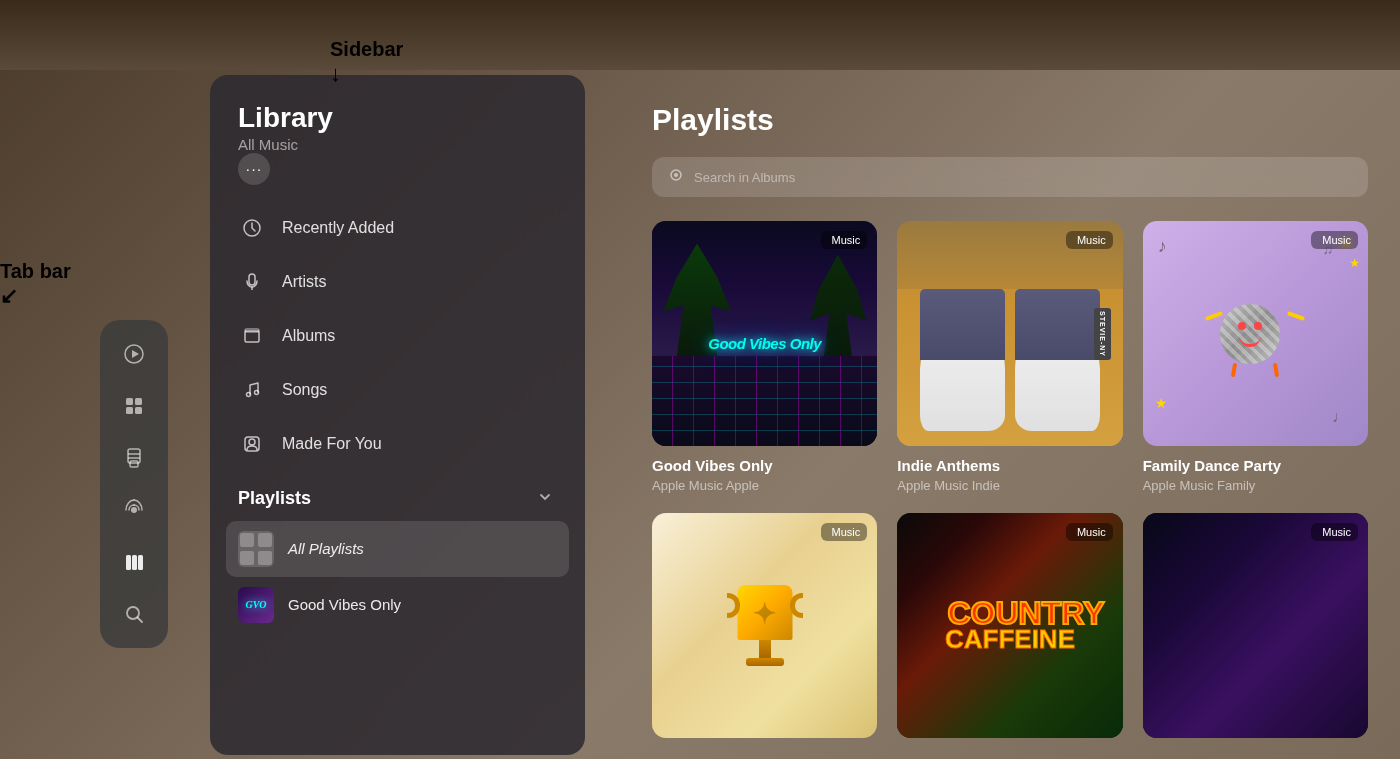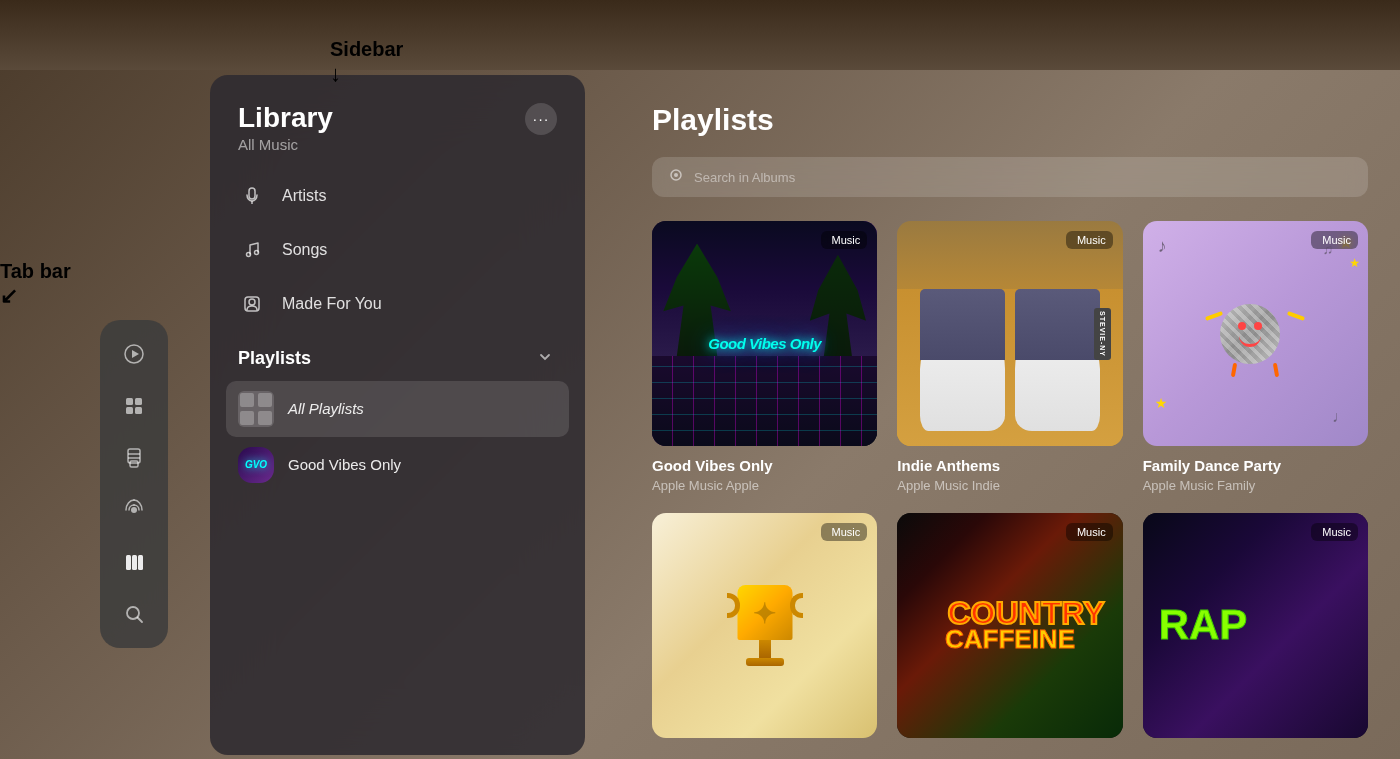--- a/index.html
+++ b/index.html
@@ -76,20 +76,21 @@
       overflow: hidden;
       display: flex;
       flex-direction: column;
     }
 
     .sidebar-header {
       padding: 28px 28px 16px;
       display: flex;
       align-items: flex-start;
       justify-content: space-between;
+      flex-direction: column;
     }
 
     .sidebar-title-group {}
 
     .sidebar-title {
       font-size: 28px;
       font-weight: 700;
       color: #fff;
       line-height: 1.1;
     }
@@ -522,32 +523,50 @@
       <div class="sidebar-title">Library</div>
       <div class="sidebar-subtitle">All Music</div>
     </div>
     <button class="sidebar-more-btn">
       <span>···</span>
     </button>
   </div>
 
   <div class="sidebar-nav">
 
+    <div class="nav-item">
+      <div class="nav-icon">
+        <svg width="20" height="20" viewBox="0 0 20 20" fill="none">
+          <circle cx="10" cy="10" r="8" stroke="rgba(255,255,255,0.7)" stroke-width="1.5"></circle>
+          <polyline points="10,5 10,10 13,13" stroke="rgba(255,255,255,0.7)" stroke-width="1.5" stroke-linecap="round"></polyline>
+        </svg>
+      </div>
+      <span>Recently Added</span>
+    </div>
 
     <div class="nav-item">
       <div class="nav-icon">
         <svg width="20" height="20" viewBox="0 0 20 20" fill="none">
           <path d="M10 2 L10 2 C11.7 2 13 3.3 13 5 L13 10 C13 11.7 11.7 13 10 13 C8.3 13 7 11.7 7 10 L7 5 C7 3.3 8.3 2 10 2Z" stroke="rgba(255,255,255,0.7)" stroke-width="1.5"></path>
           <path d="M5 9 C5 12.3 7.2 15 10 15 C12.8 15 15 12.3 15 9" stroke="rgba(255,255,255,0.7)" stroke-width="1.5" fill="none" stroke-linecap="round"></path>
           <line x1="10" y1="15" x2="10" y2="18" stroke="rgba(255,255,255,0.7)" stroke-width="1.5"></line>
         </svg>
       </div>
       <span>Artists</span>
     </div>
 
+    <div class="nav-item">
+      <div class="nav-icon">
+        <svg width="20" height="20" viewBox="0 0 20 20" fill="none">
+          <rect x="3" y="5" width="14" height="11" rx="1.5" stroke="rgba(255,255,255,0.7)" stroke-width="1.5"></rect>
+          <rect x="3" y="3" width="14" height="3" rx="1" stroke="rgba(255,255,255,0.7)" stroke-width="1"></rect>
+        </svg>
+      </div>
+      <span>Albums</span>
+    </div>
 
     <div class="nav-item">
       <div class="nav-icon">
         <svg width="20" height="20" viewBox="0 0 20 20" fill="none">
           <path d="M8 14 L8 5 L16 3 L16 12" stroke="rgba(255,255,255,0.7)" stroke-width="1.5" stroke-linecap="round" stroke-linejoin="round"></path>
           <circle cx="6.5" cy="14.5" r="2" stroke="rgba(255,255,255,0.7)" stroke-width="1.5"></circle>
           <circle cx="14.5" cy="12.5" r="2" stroke="rgba(255,255,255,0.7)" stroke-width="1.5"></circle>
         </svg>
       </div>
       <span>Songs</span>
@@ -579,21 +598,21 @@
           <rect x="2" y="2" width="14" height="14" rx="2" fill="rgba(255,255,255,0.25)"></rect>
           <rect x="20" y="2" width="14" height="14" rx="2" fill="rgba(255,255,255,0.25)"></rect>
           <rect x="2" y="20" width="14" height="14" rx="2" fill="rgba(255,255,255,0.25)"></rect>
           <rect x="20" y="20" width="14" height="14" rx="2" fill="rgba(255,255,255,0.25)"></rect>
         </svg>
       </div>
       <span class="playlist-name">All Playlists</span>
     </div>
 
     <div class="playlist-item">
-      <div class="playlist-thumb" style="background: linear-gradient(135deg, #2a0a4e, #6a2a8e); border-radius: 14px; position: relative; overflow: hidden;">
+      <div class="playlist-thumb" style="background: linear-gradient(135deg, #2a0a4e, #6a2a8e); border-radius: 6px; position: relative; overflow: hidden; font-family: Liberation Serif, serif;">
         <div style="position:absolute;inset:0;display:flex;align-items:center;justify-content:center;">
           <span style="font-size:10px;color:#0ff;text-shadow:0 0 8px #0ff;font-weight:800;font-style:italic;">GVO</span>
         </div>
       </div>
       <span class="playlist-name">Good Vibes Only</span>
     </div>
   </div>
 </div>
 
 <div class="main-content">
@@ -742,21 +761,20 @@
         </div>
       </div>
 
       <div class="playlist-card-subtitle"></div>
     </div>
 
     <div class="playlist-card">
       <div class="playlist-card-art" style="background:#0a0a1a;position:relative;overflow:hidden;">
         <div style="position:absolute;inset:0;background:linear-gradient(135deg,#080818 0%,#1a0838 30%,#3a1060 60%,#180830 100%);"></div>
         <div class="melodic-text">
-          <span class="rap-word">RAP</span>
         </div>
         <div class="apple-music-badge">
           <span class="apple-icon"></span>
           <span>Music</span>
         </div>
       </div>
 
       <div class="playlist-card-subtitle"></div>
     </div>
 

